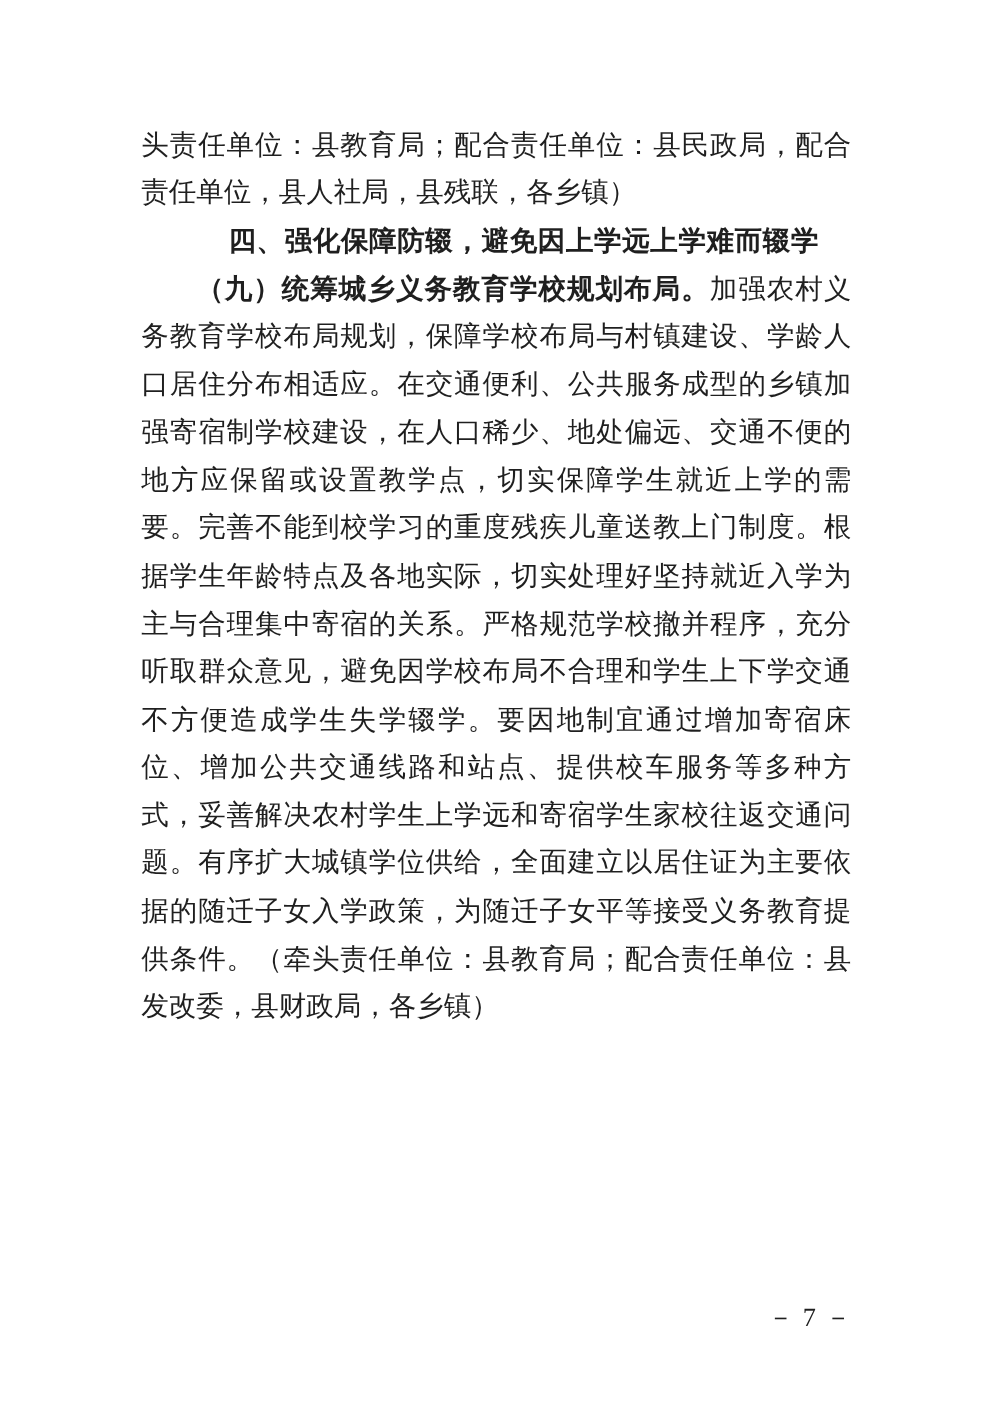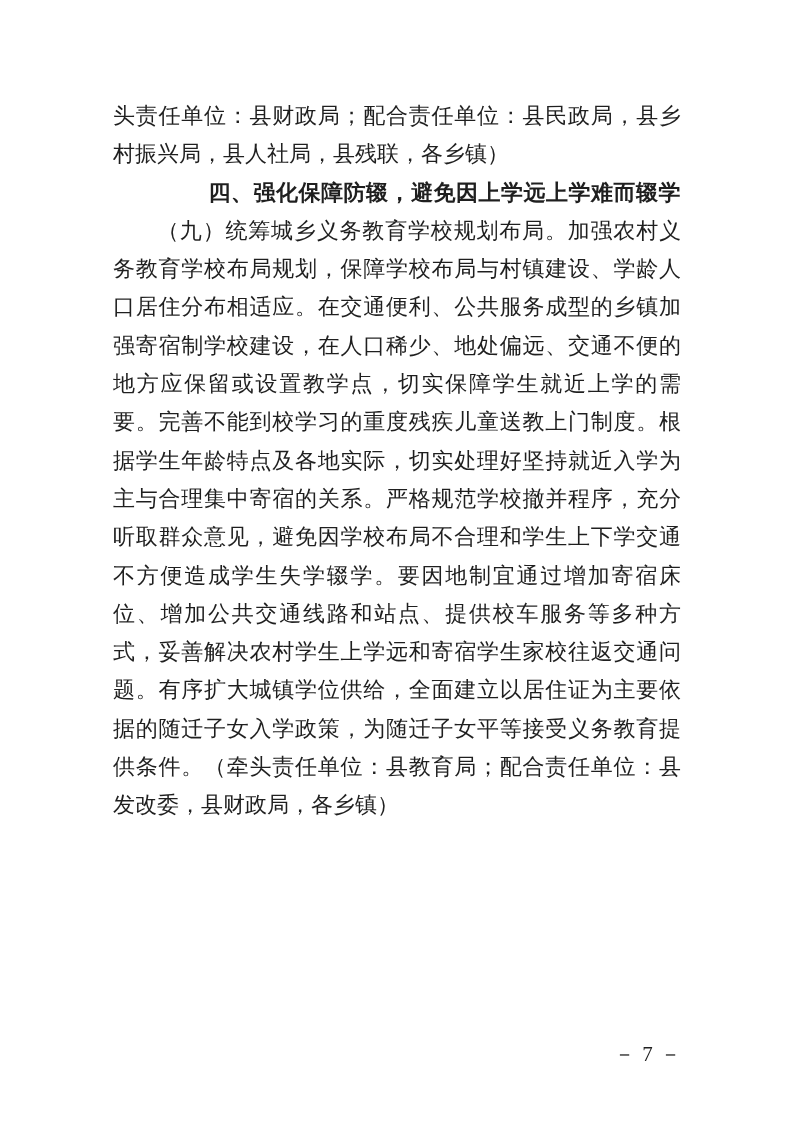--- a/index.html
+++ b/index.html
@@ -29,41 +29,41 @@
     margin: 0;
     padding: 0;
     text-indent: 2em;
   }
   .para.continuation {
     text-indent: 0;
   }
   .para.heading {
     font-family: "Liberation Sans", sans-serif;
     font-weight: bold;
-    text-align: right;
+    text-align: center;
     letter-spacing: 0.5px;
   }
   .para .lead {
-    font-weight: normal;
+    font-weight: bold;
   }
   .footer-pagenum {
     position: absolute;
     left: 596px;
     top: 1040px;
     width: 104px;
     text-align: center;
     font-size: 21px;
     letter-spacing: 1px;
     color: var(--ink, #1f1f1f);
     font-family: "Liberation Serif", serif;
   }
 </style>
 </head>
 <body>
 
 <div class="page">
   <div class="text-block">
-      <p class="para continuation"><span>头责任单位：县财政局；配合责任单位：县民政局，县乡村振兴局，县人社局，县残联，各乡镇）</span></p>
+      <p class="para continuation"><span>头责任单位：县教育局；配合责任单位：县民政局，配合责任单位，县人社局，县残联，各乡镇）</span></p>
       <p class="para heading"><span>四、强化保障防辍，避免因上学远上学难而辍学</span></p>
       <p class="para body"><b class="lead">（九）统筹城乡义务教育学校规划布局。</b><span>加强农村义务教育学校布局规划，保障学校布局与村镇建设、学龄人口居住分布相适应。在交通便利、公共服务成型的乡镇加强寄宿制学校建设，在人口稀少、地处偏远、交通不便的地方应保留或设置教学点，切实保障学生就近上学的需要。完善不能到校学习的重度残疾儿童送教上门制度。根据学生年龄特点及各地实际，切实处理好坚持就近入学为主与合理集中寄宿的关系。严格规范学校撤并程序，充分听取群众意见，避免因学校布局不合理和学生上下学交通不方便造成学生失学辍学。要因地制宜通过增加寄宿床位、增加公共交通线路和站点、提供校车服务等多种方式，妥善解决农村学生上学远和寄宿学生家校往返交通问题。有序扩大城镇学位供给，全面建立以居住证为主要依据的随迁子女入学政策，为随迁子女平等接受义务教育提供条件。（牵头责任单位：县教育局；配合责任单位：县发改委，县财政局，各乡镇）</span></p>
     </div>
   <div class="footer-pagenum">－ 7 －</div>
 </div>
 
 </body></html>

